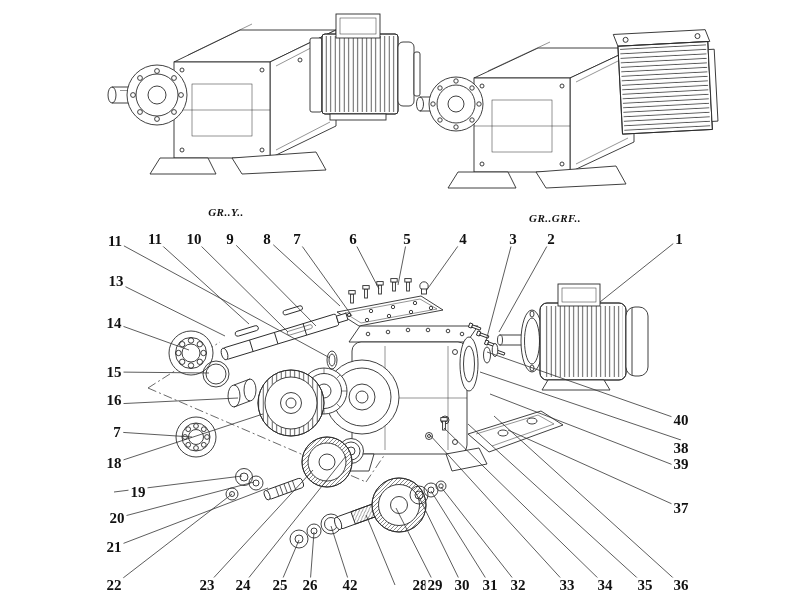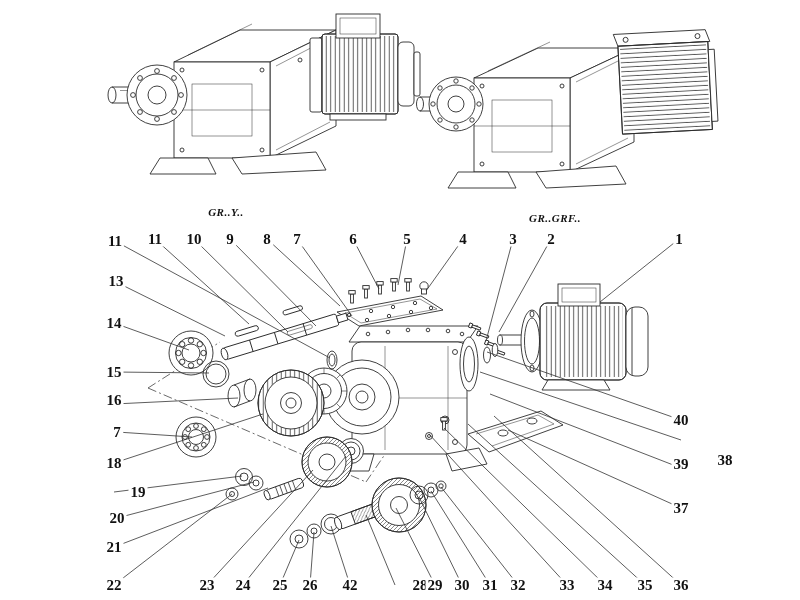--- a/index.html
+++ b/index.html
@@ -438,17 +438,17 @@
       <div class="callout" style="left: 376px; top: 585px; margin-left: 44px;">28</div>
       <div class="callout" style="left: 435px; top: 585px;">29</div>
       <div class="callout" style="left: 462px; top: 585px;">30</div>
       <div class="callout" style="left: 490px; top: 585px;">31</div>
       <div class="callout" style="left: 518px; top: 585px;">32</div>
       <div class="callout" style="left: 567px; top: 585px;">33</div>
       <div class="callout" style="left: 605px; top: 585px;">34</div>
       <div class="callout" style="left: 645px; top: 585px;">35</div>
       <div class="callout" style="left: 681px; top: 585px;">36</div>
       <div class="callout" style="left: 681px; top: 508px;">37</div>
-      <div class="callout" style="left: 681px; top: 460px; margin-left: 44px;">38</div>
+      <div class="callout" style="left: 681px; top: 448px;">38</div>
       <div class="callout" style="left: 681px; top: 440px; margin-top: 24px;">39</div>
       <div class="callout" style="left: 681px; top: 420px;">40</div>
     </div>
 </div>
 
 </body></html>

